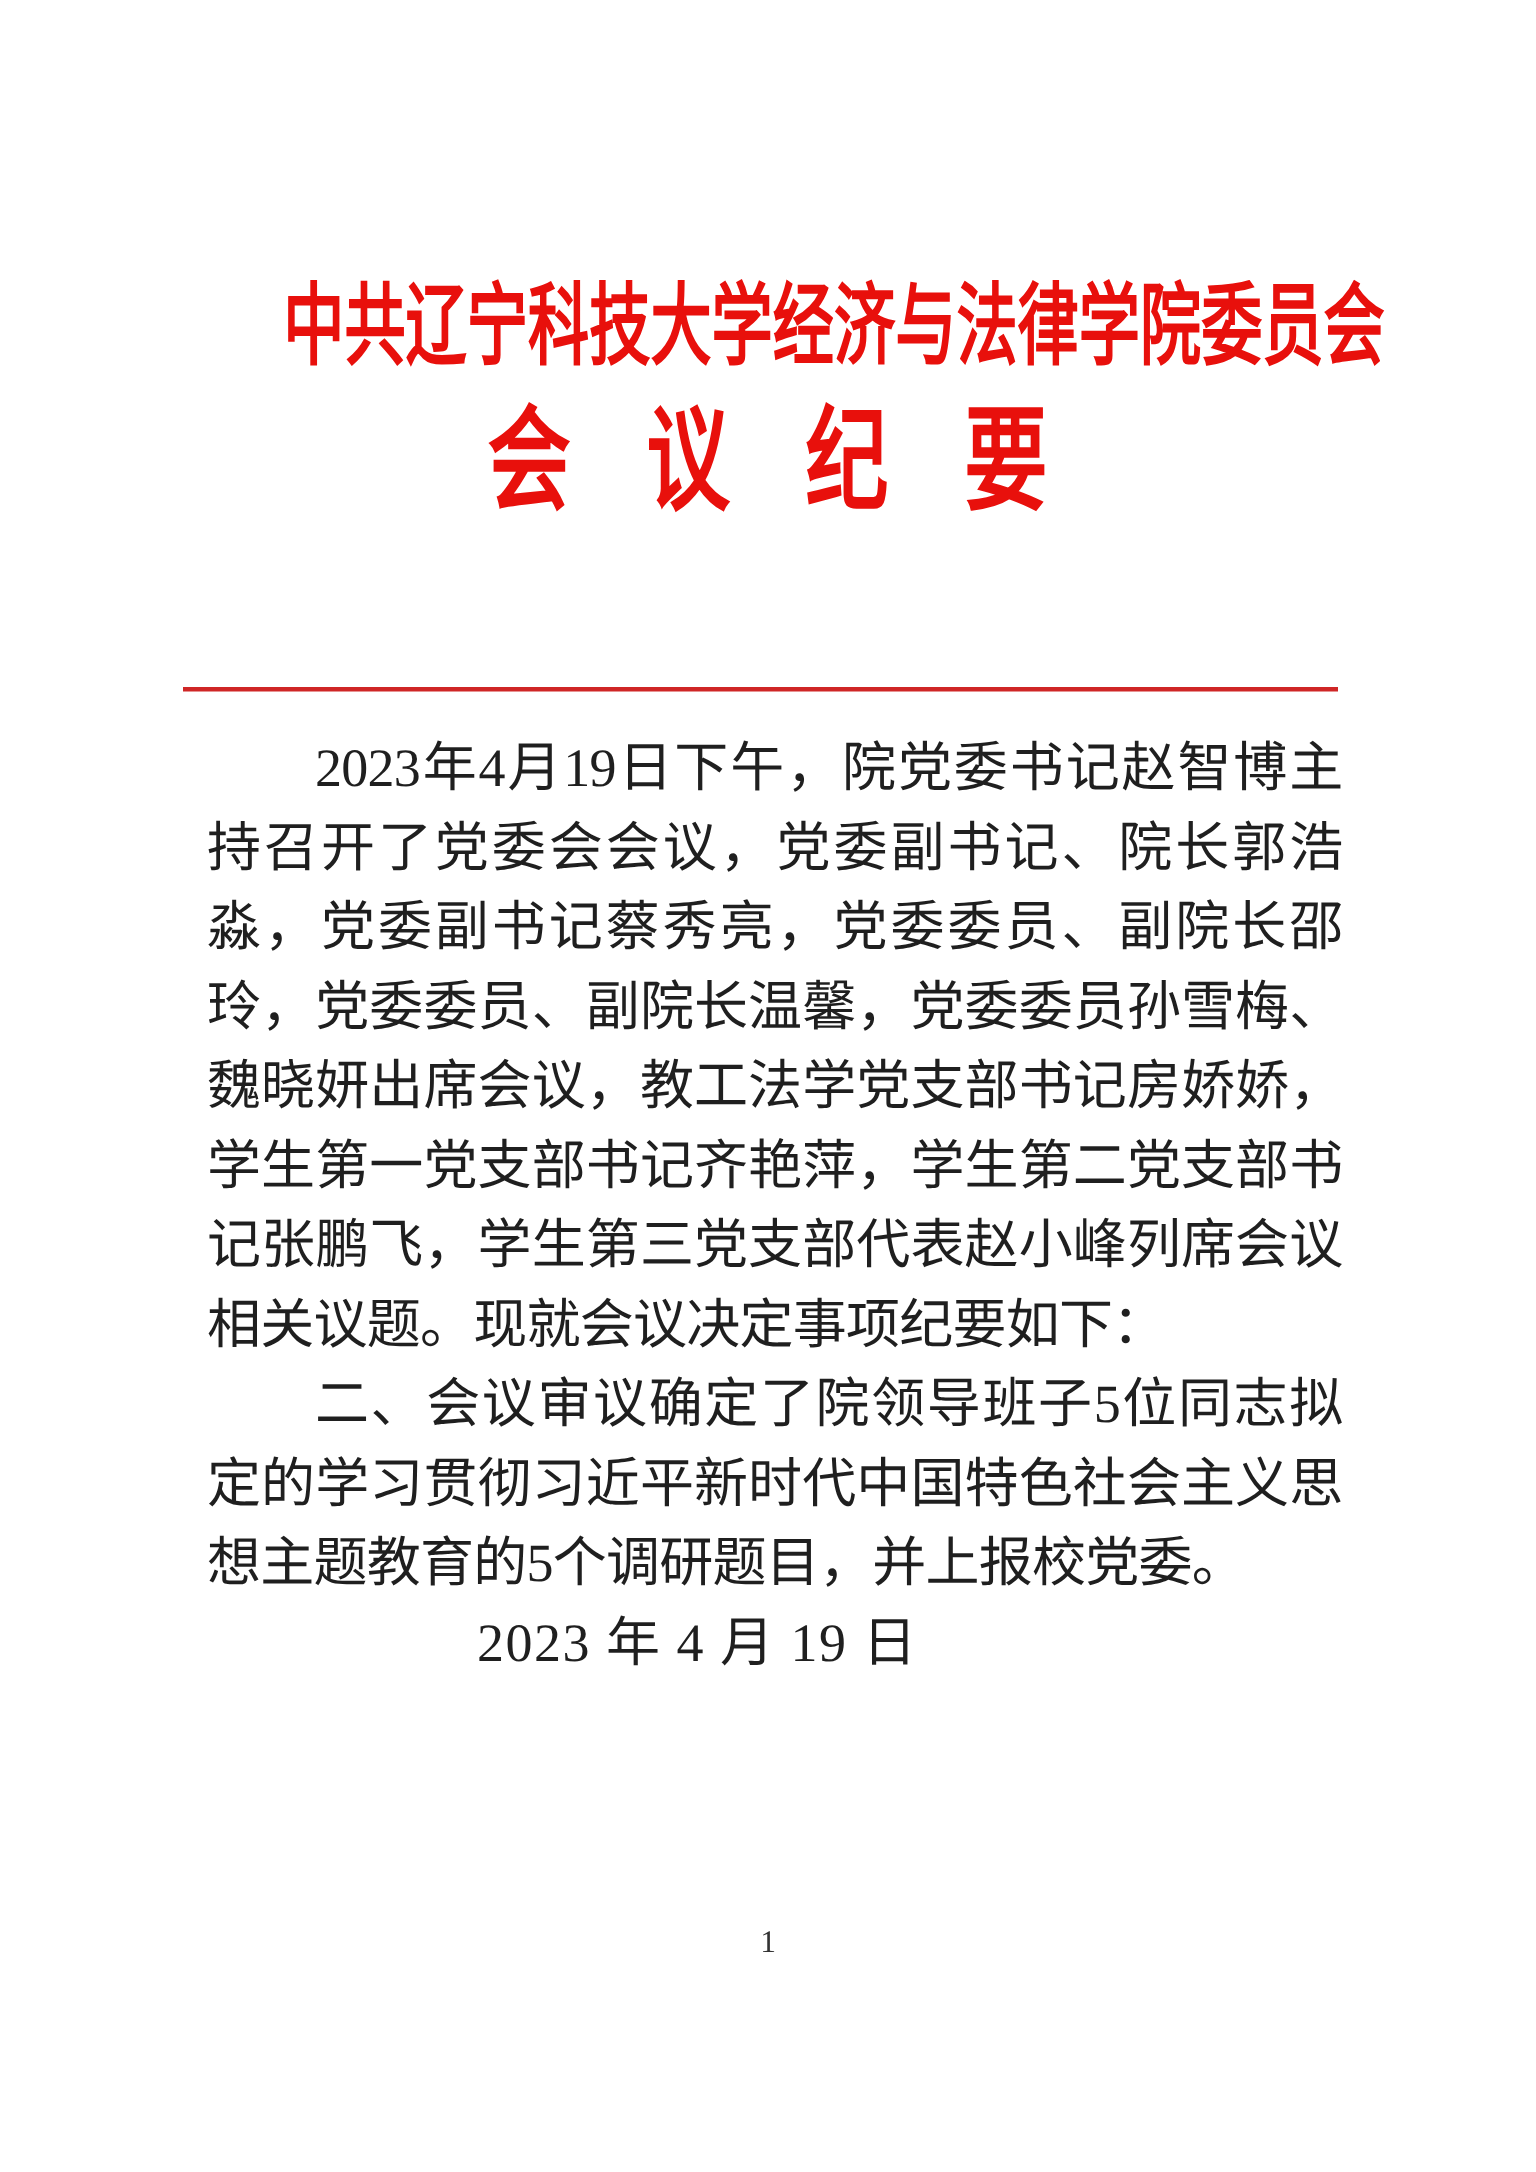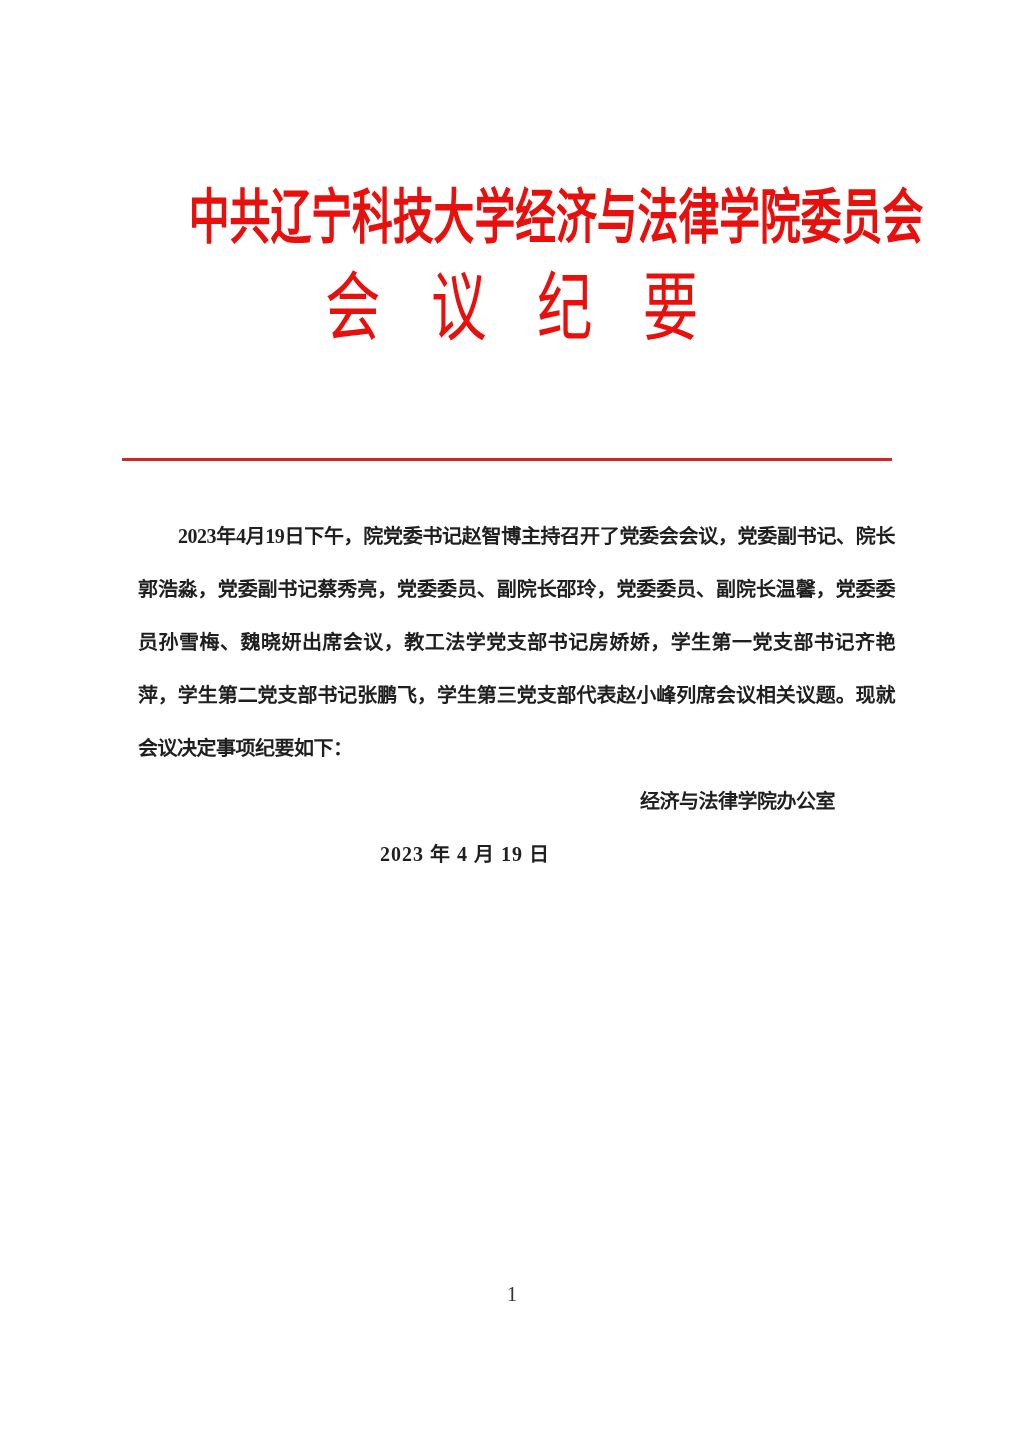--- a/index.html
+++ b/index.html
@@ -40,21 +40,21 @@
     transform-origin:50% 50%;
     white-space:nowrap;
   }
   .doc-title{
     position:absolute;
     top:262px; left:0;
     width:100%;
     text-align:center;
     color:var(--title-red);
     font-family:"Liberation Sans","DejaVu Sans",sans-serif;
-    font-weight:normal;
+    font-weight:bold;
     font-size:76px;
     line-height:92px;
     white-space:nowrap;
   }
   .doc-title .squeeze{
     display:inline-block;
     transform:scaleX(0.73);
     transform-origin:50% 50%;
     letter-spacing:24px;
     padding-left:24px; 
@@ -74,29 +74,28 @@
     position:absolute;
     top:458px;
     left:122px;
     width:770px;
     height:0;
     border-top:3px solid var(--rule-red);
   }
   
   .body-text{
     position:absolute;
-    top:510px;
+    top:486px;
     left:138px;
     width:757px;
     color:var(--ink);
-    font-size:20px;
+    font-size:36px;
     line-height:53px;
     letter-spacing:-0.5px;
     text-align:justify;
-    font-weight:bold;
   }
   .body-text p{
     margin:0;
     text-indent:2em;
   }
   .sign-line{
     text-indent:0 !important;
     text-align:right;
     padding-right:60px;
   }
@@ -127,19 +126,19 @@
 
   <div class="doc-title">
     <span class="squeeze">会 议 纪 要</span>
   </div>
 
 
   <div class="red-rule"></div>
 
   <div class="body-text">
     <p>2023年4月19日下午，院党委书记赵智博主持召开了党委会会议，党委副书记、院长郭浩淼，党委副书记蔡秀亮，党委委员、副院长邵玲，党委委员、副院长温馨，党委委员孙雪梅、魏晓妍出席会议，教工法学党支部书记房娇娇，学生第一党支部书记齐艳萍，学生第二党支部书记张鹏飞，学生第三党支部代表赵小峰列席会议相关议题。现就会议决定事项纪要如下：</p>
-    <p class="sign-line">经济与法律学院办公室</p>
+    <p>二、会议审议确定了院领导班子5位同志拟定的学习贯彻习近平新时代中国特色社会主义思想主题教育的5个调研题目，并上报校党委。</p>
     <p class="date-line">2023 年 4 月 19 日</p>
   </div>
 
   <div class="page-number">1</div>
 
 </div>
 
 </body></html>

